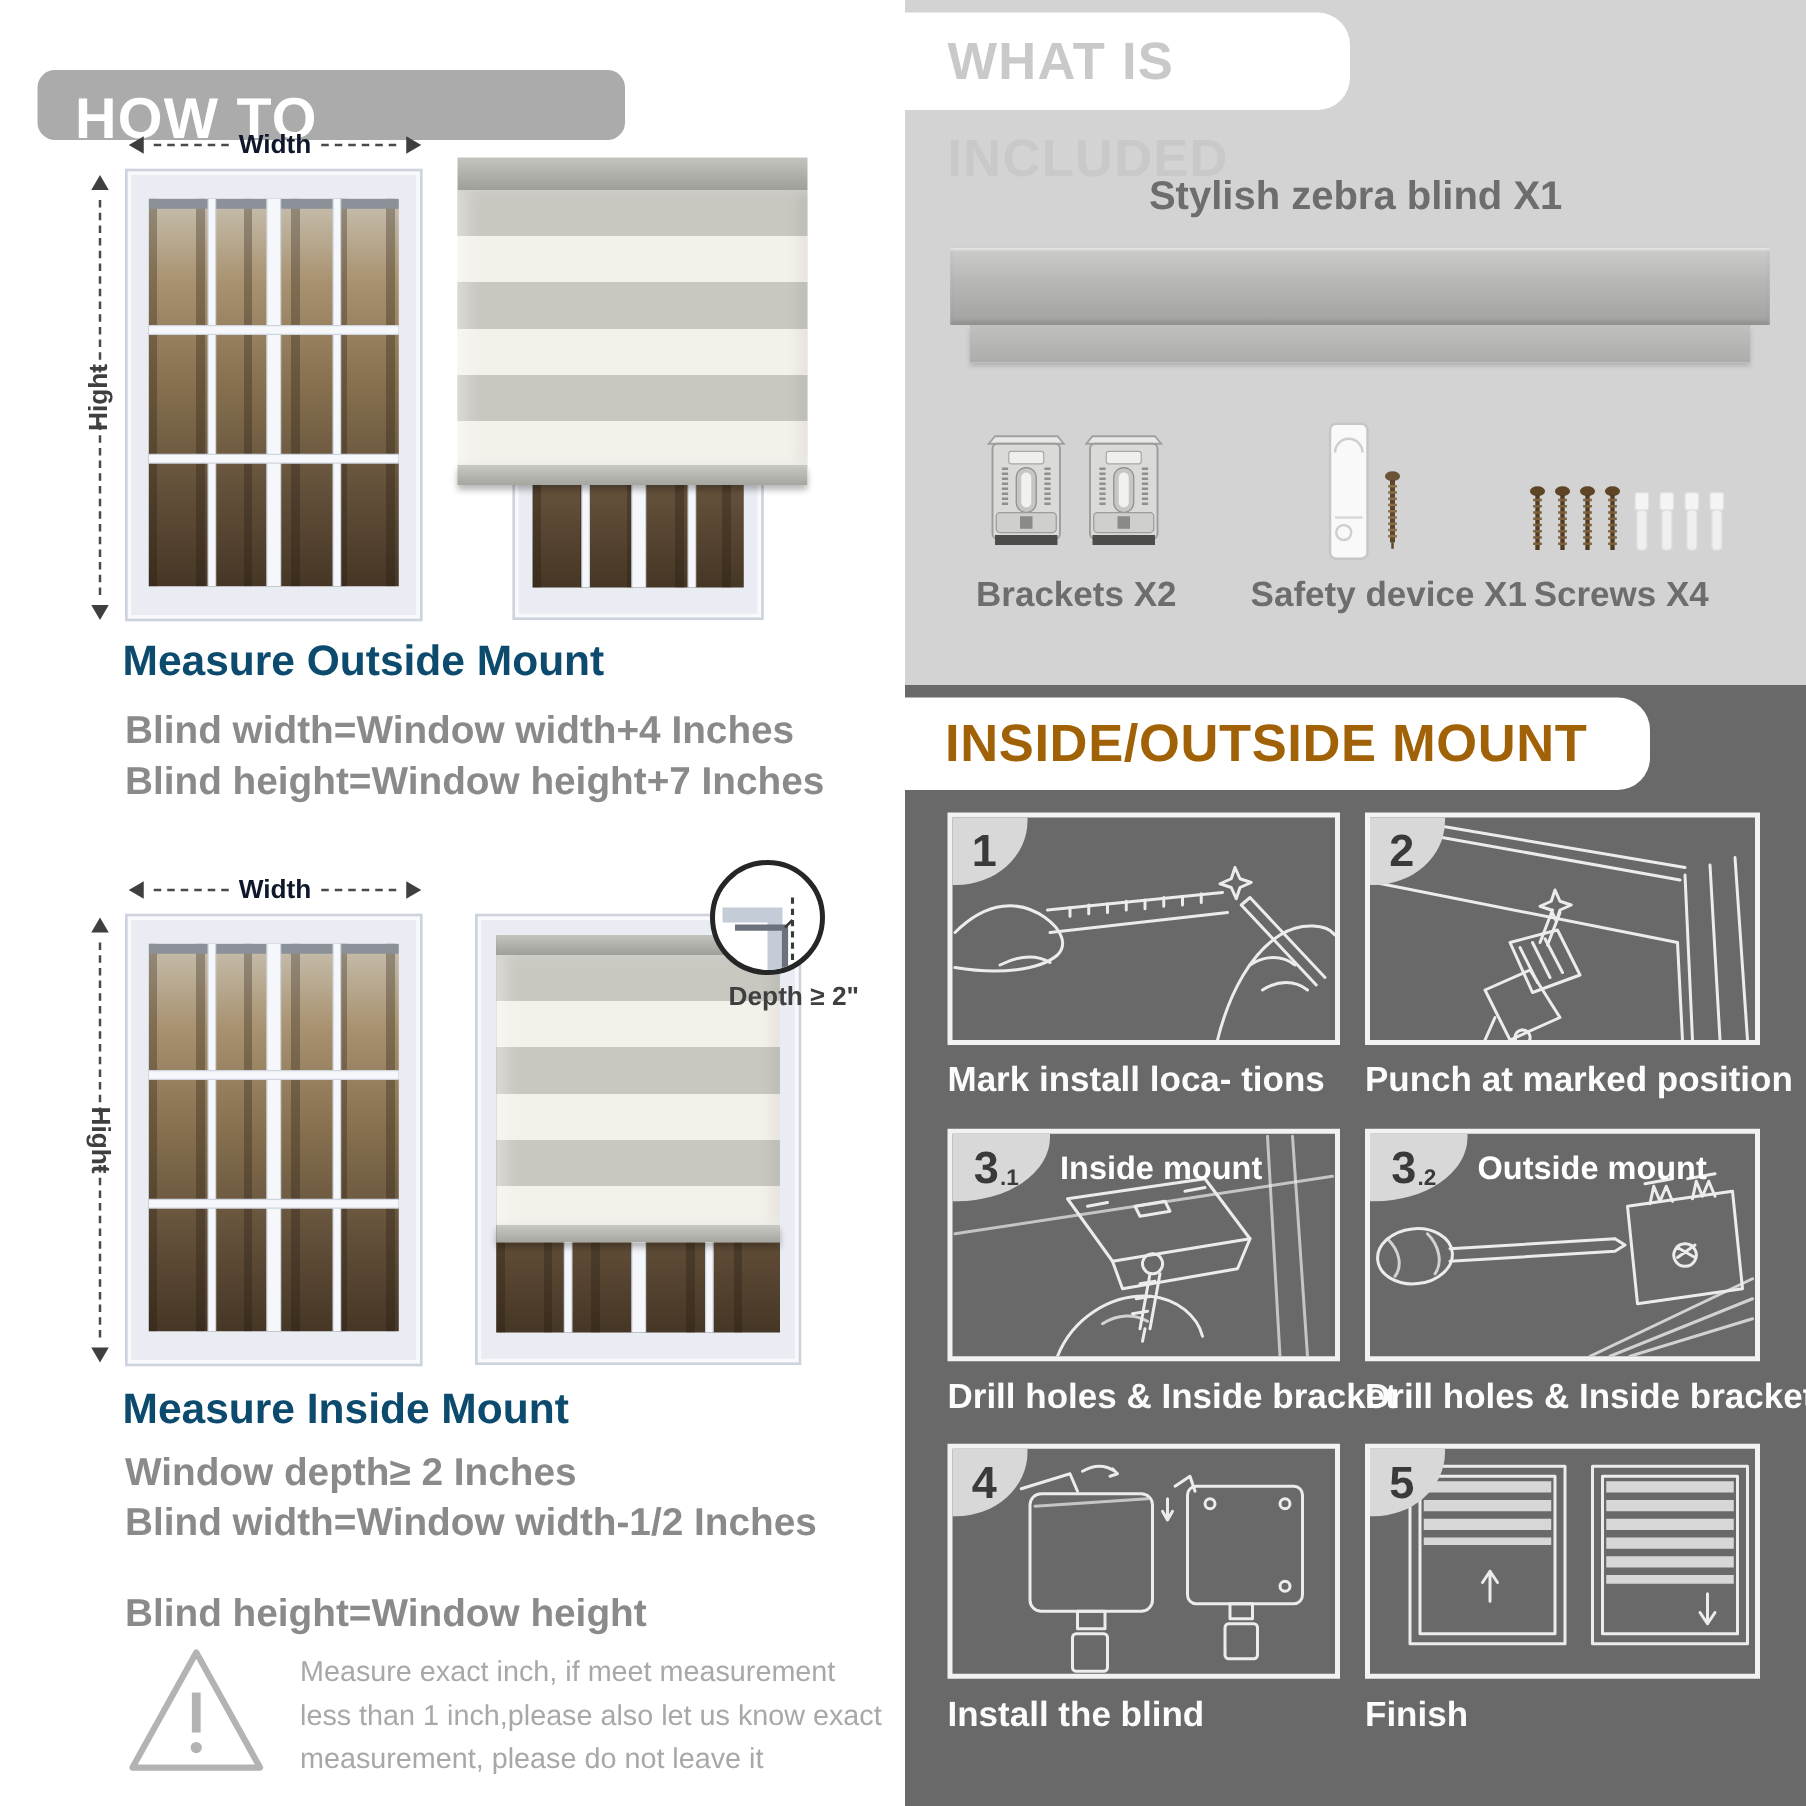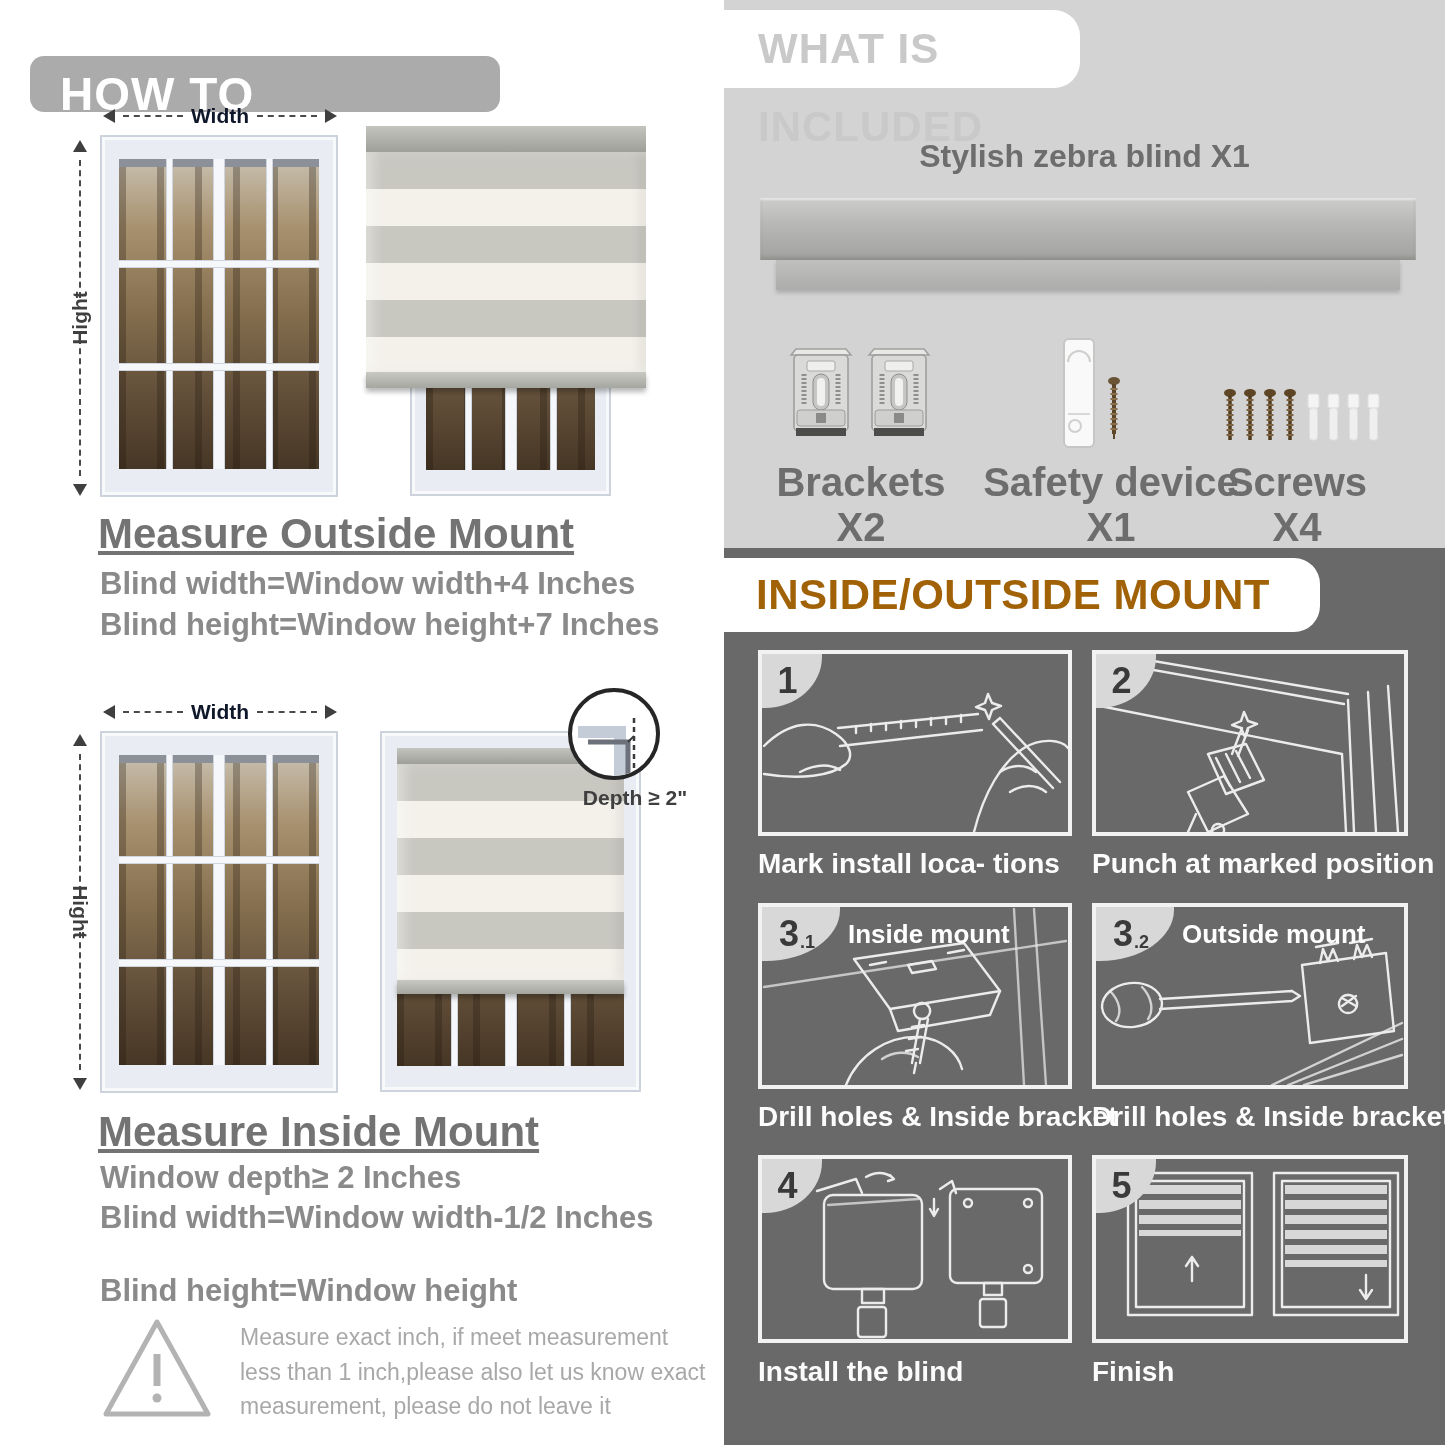--- a/index.html
+++ b/index.html
@@ -4,21 +4,21 @@
 <style>
   html,body{margin:0;padding:0;background:#ffffff;}
   body{width:1445px;height:1445px;position:relative;overflow:hidden;
        font-family:"Liberation Sans","DejaVu Sans",sans-serif;-webkit-font-smoothing:antialiased;}
   .abs{position:absolute;}
 
   
   .banner{left:30px;top:10px;width:470px;height:56px;background:#ababab;border-radius:14px;
           color:#ffffff;font-size:46px;font-weight:700;line-height:76px;padding-left:30px;
           letter-spacing:1px;box-sizing:border-box;margin-top:46px;}
-  .h2{font-size:42px;font-weight:700;color:#737373;white-space:nowrap;text-decoration:underline;}
+  .h2{font-size:34px;font-weight:700;color:#0c4a6e;white-space:nowrap;}
   .formula{font-size:31px;font-weight:700;color:#8a8a8a;white-space:nowrap;}
   .warn-text{font-size:23px;color:#a8a8a8;line-height:1.5;}
 
   
   .win{background:#e9ecf2;border:2px solid #cdd3dd;box-shadow:inset 0 0 0 3px #f7f9fb;box-sizing:border-box;}
   .photo{position:absolute;overflow:hidden;
     background:
       repeating-linear-gradient(90deg, rgba(32,22,12,.30) 0 7px, rgba(0,0,0,0) 7px 38px),
       linear-gradient(180deg,#c7bfae 0%,#a8916f 22%,#86704f 48%,#63503a 75%,#463625 100%);}
   .toprail{position:absolute;left:0;right:0;top:0;height:8px;background:#8b9099;}
@@ -52,21 +52,21 @@
 
   
   .panel-gray{left:724px;top:0;width:721px;height:548px;background:#d3d3d3;}
   .panel-dark{left:724px;top:548px;width:721px;height:897px;background:#696969;}
   .hdr-box{background:#ffffff;border-radius:0 26px 26px 0;box-sizing:border-box;}
   .hdr-included{left:724px;top:10px;width:356px;height:78px;color:#c9c9c9;font-size:42px;font-weight:700;
                 line-height:78px;padding-left:34px;letter-spacing:1px;}
   .hdr-mount{left:724px;top:558px;width:596px;height:74px;color:#a16207;font-size:42px;font-weight:700;
              line-height:74px;padding-left:32px;letter-spacing:.5px;}
   .blind-label{left:724px;top:138px;width:721px;text-align:center;font-size:32px;font-weight:700;color:#6d6d6d;}
-  .item-label{font-size:40px;font-weight:700;color:#6d6d6d;text-align:center;}
+  .item-label{font-size:28px;font-weight:700;color:#6d6d6d;text-align:center;}
 
   .cassette-main{left:760px;top:198px;width:656px;height:62px;
     background:linear-gradient(180deg,#cdcdcb 0%,#b6b6b4 45%,#a2a2a0 100%);
     box-shadow:inset 0 2px 2px rgba(255,255,255,.5), inset 0 -3px 4px rgba(0,0,0,.12);}
   .cassette-sub{left:776px;top:260px;width:624px;height:30px;
     background:linear-gradient(180deg,#c0c0be,#acacaa);box-shadow:0 3px 4px rgba(0,0,0,.18);}
 
   
   .tile{border:4px solid #f2f2f2;background:#696969;box-sizing:border-box;}
   .badge{position:absolute;left:0;top:0;width:60px;height:54px;background:#d8d8d8;

